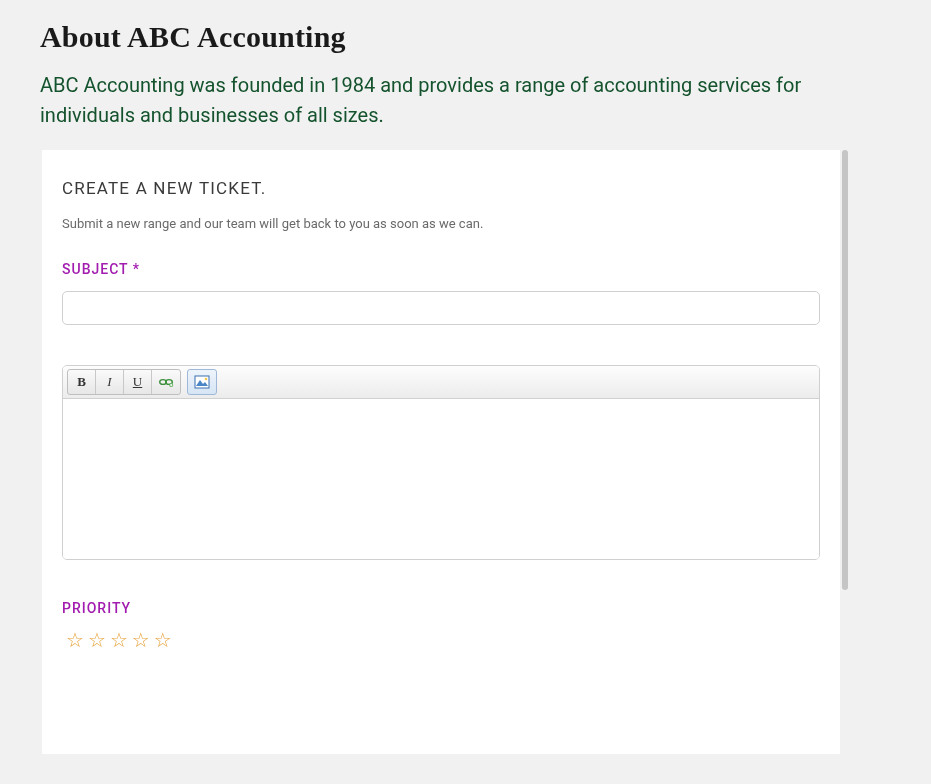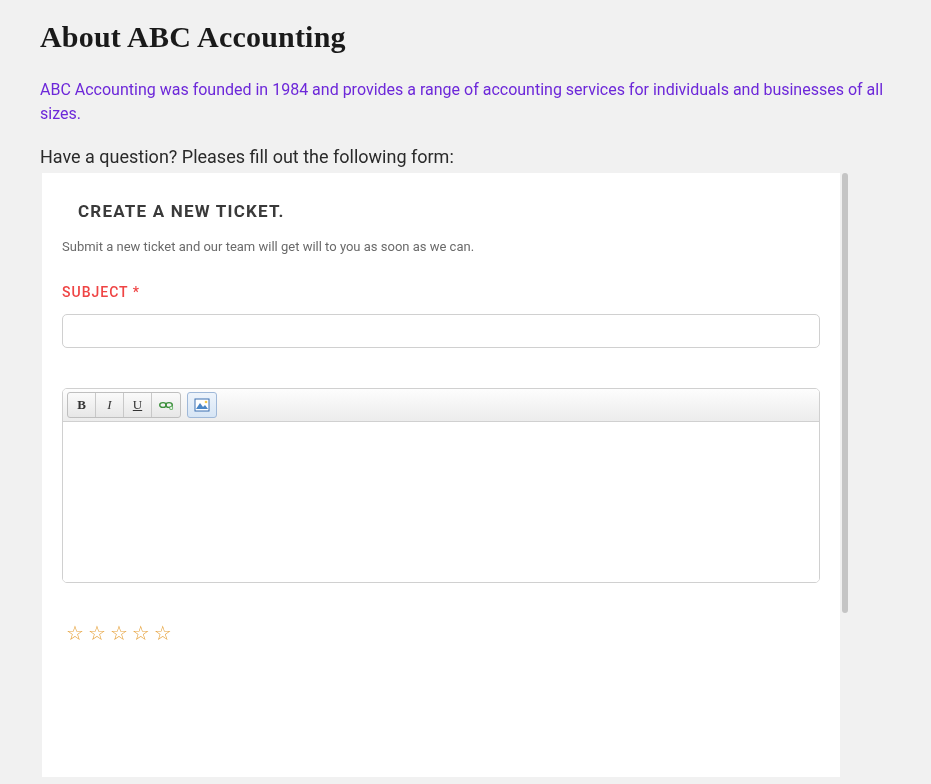--- a/index.html
+++ b/index.html
@@ -16,26 +16,26 @@
     .page {
       width: 931px;
       margin: 0;
       padding: 20px 40px 0 40px;
     }
     h1.page-title {
       font-family: Georgia, "Times New Roman", serif;
       font-size: 30px;
       font-weight: bold;
       color: #1a1a1a;
-      margin-bottom: 24px;
+      margin-bottom: 16px;
       letter-spacing: 0.2px;
     }
     p.intro {
-      font-size: 16px;
-      color: #6d28d9;
+      font-size: 20px;
+      color: #14532d;
       line-height: 1.5;
       margin-bottom: 20px;
     }
     p.prompt {
       font-size: 18px;
       color: #2a2a2a;
       margin-bottom: 6px;
     }
     .form-panel-wrap {
       position: relative;
@@ -52,37 +52,36 @@
       position: absolute;
       left: 800px;
       top: 0;
       width: 6px;
       height: 440px;
       background: #c5c5c5;
       border-radius: 3px;
     }
     .form-heading {
       font-size: 17px;
-      font-weight: 700;
+      font-weight: 400;
       letter-spacing: 1.2px;
       color: #3a3a3a;
       text-transform: uppercase;
       margin-bottom: 18px;
-      margin-left: 16px;
     }
     .form-sub {
       font-size: 13px;
       color: #6a6a6a;
       margin-bottom: 30px;
     }
     .field-label {
       font-size: 14px;
       font-weight: 500;
       letter-spacing: 1px;
-      color: #ef4444;
+      color: #a21caf;
       text-transform: uppercase;
       margin-bottom: 14px;
     }
     .text-input {
       width: 100%;
       height: 34px;
       border: 1px solid #d0d0d0;
       border-radius: 5px;
       padding: 6px 10px;
       font-size: 14px;
@@ -154,26 +153,25 @@
       cursor: pointer;
       line-height: 1;
     }
   </style>
 </head>
 <body>
 
 <div class="page">
   <h1 class="page-title">About ABC Accounting</h1>
   <p class="intro">ABC Accounting was founded in 1984 and provides a range of accounting services for individuals and businesses of all sizes.</p>
-  <p class="prompt">Have a question? Pleases fill out the following form:</p>
 
   <div class="form-panel-wrap">
     <div class="form-panel">
       <div class="form-heading">CREATE A NEW TICKET.</div>
-      <div class="form-sub">Submit a new ticket and our team will get will to you as soon as we can.</div>
+      <div class="form-sub">Submit a new range and our team will get back to you as soon as we can.</div>
 
       <div class="field-label">SUBJECT *</div>
       <input type="text" class="text-input" value="" style="">
 
       <div class="editor">
         <div class="editor-toolbar">
           <div class="tb-group">
             <button type="button" class="tb-btn">
                 <strong>B</strong>
               </button>
@@ -198,20 +196,21 @@
                 <rect x="1" y="1" width="14" height="12" fill="#fff" stroke="#3a6fb0" stroke-width="1"></rect>
                 <polygon points="2,11 6,5 9,9 11,7 14,11" fill="#4a86c6"></polygon>
                 <circle cx="12" cy="4" r="1.3" fill="#f2c94c"></circle>
               </svg>
             </button>
           </div>
         </div>
         <textarea class="editor-area" style=""></textarea>
       </div>
 
+      <div class="field-label">PRIORITY</div>
       <div class="stars">
         <span class="star">☆</span>
         <span class="star">☆</span>
         <span class="star">☆</span>
         <span class="star">☆</span>
         <span class="star">☆</span>
       </div>
 
     </div>
     <div class="scrollbar-track"></div>

